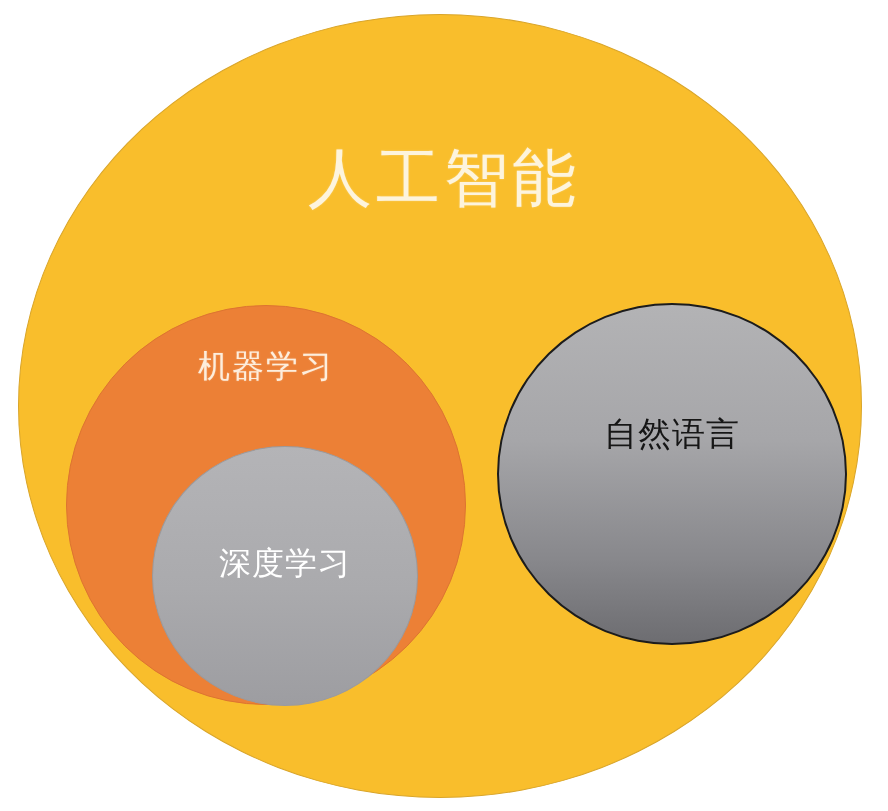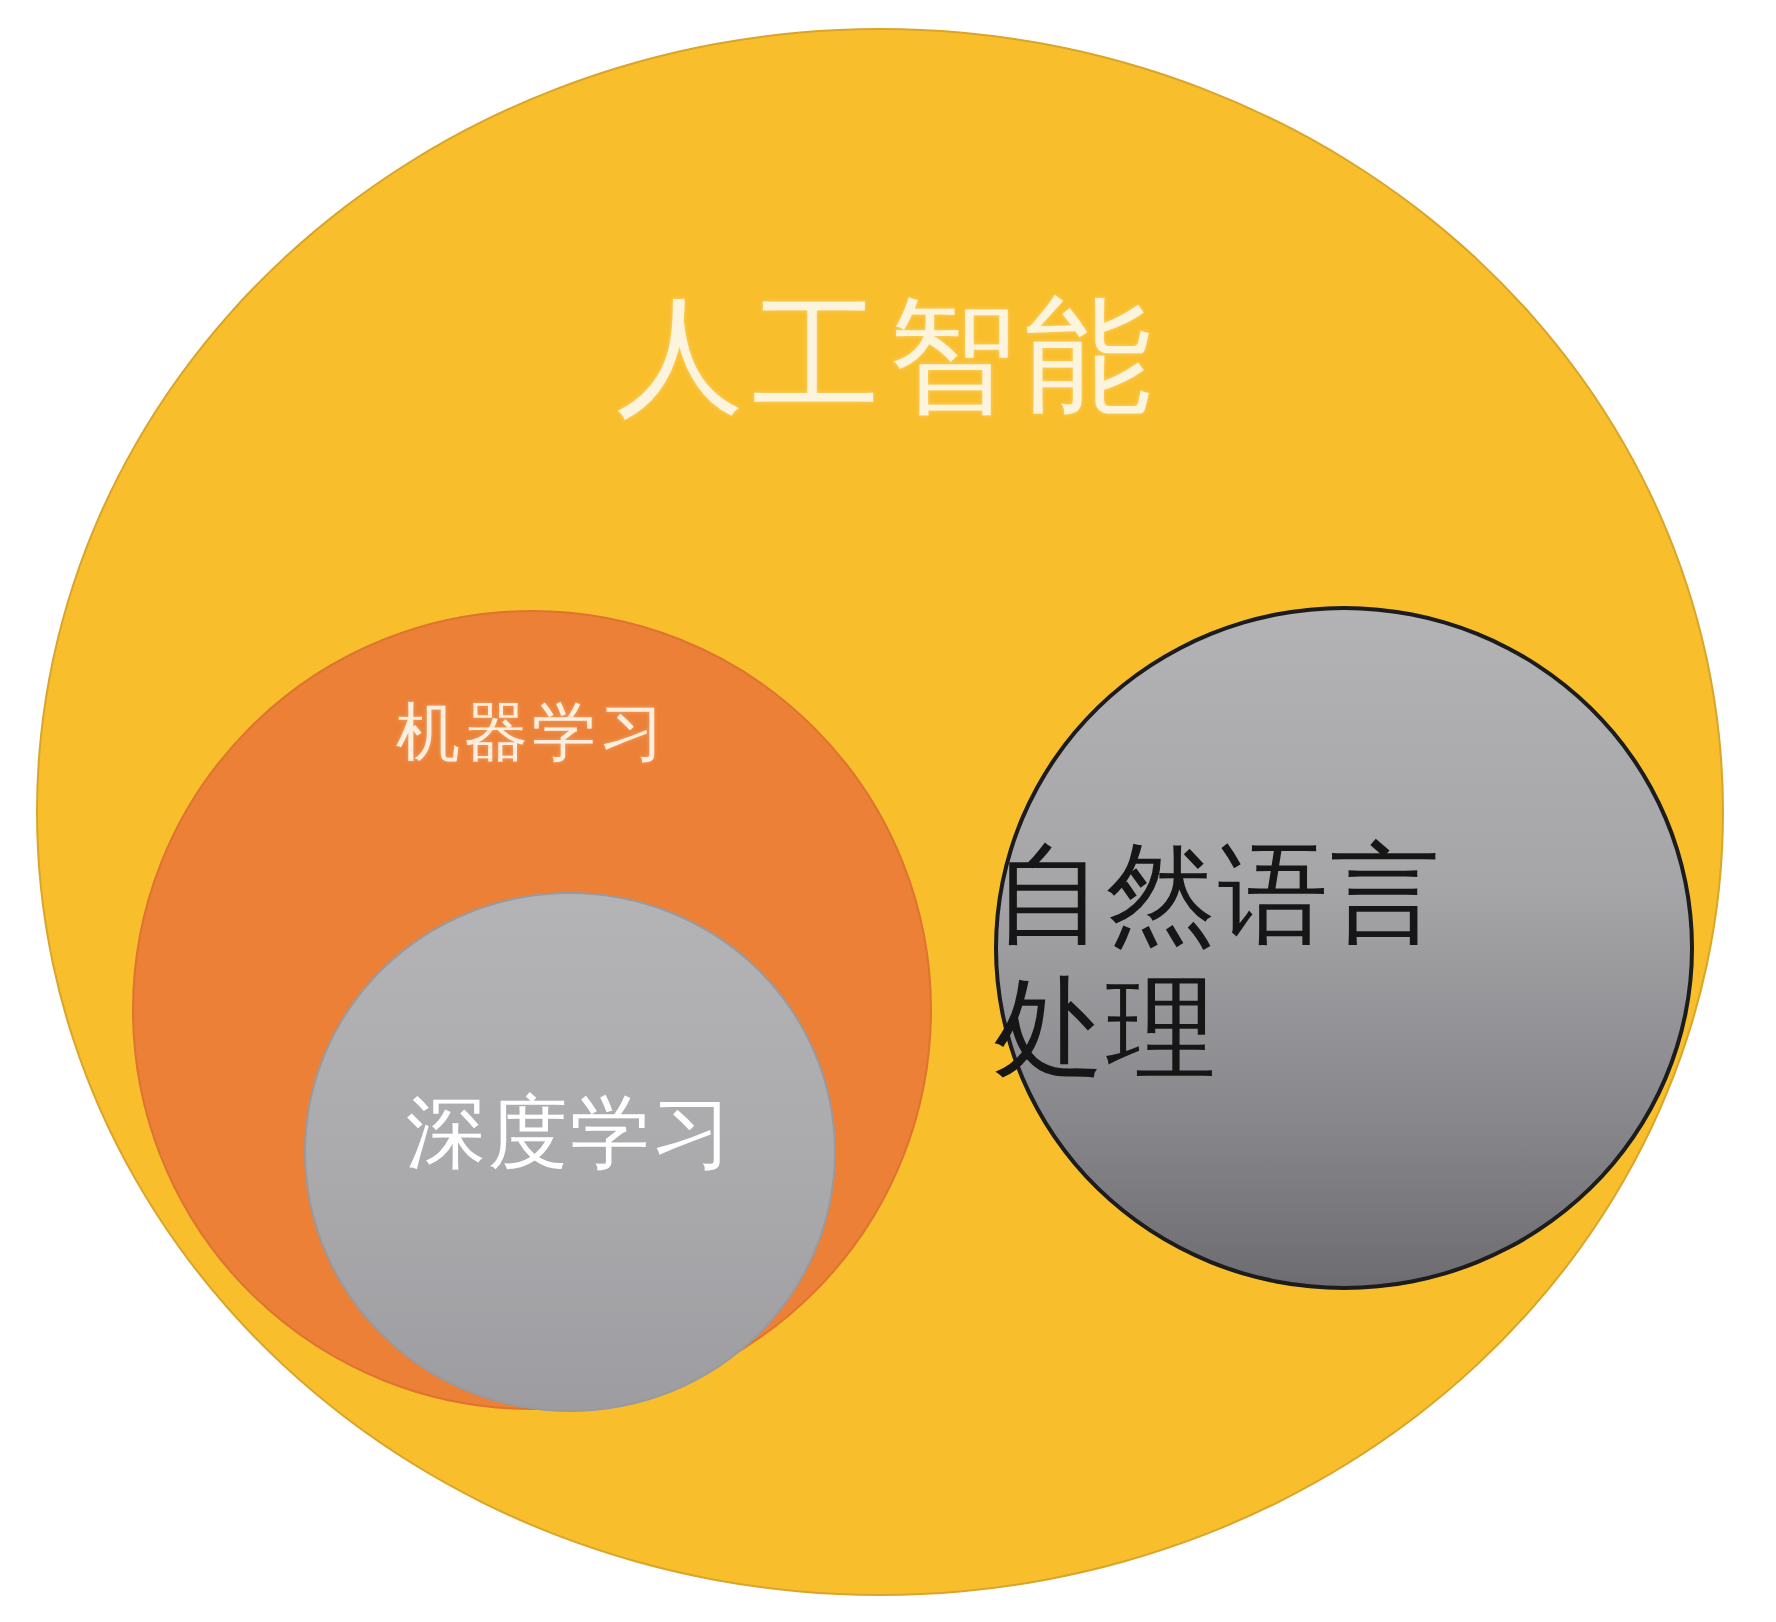--- a/index.html
+++ b/index.html
@@ -90,21 +90,21 @@
     border: 1px solid #9a9a9e;
   }
 
   #label-dl {
     position: absolute;
     left: 152px;
     top: 547px;
     width: 266px;
     text-align: center;
     color: #ffffff;
-    font-size: 40px;
+    font-size: 32px;
     line-height: 1.0;
     letter-spacing: 1px;
     font-weight: 400;
     user-select: none;
   }
 
   
   #circle-nlp {
     left: 497px;
     top: 303px;
@@ -112,23 +112,23 @@
     height: 342px;
     background: linear-gradient(to bottom, #b3b3b5 0%, #a6a6a9 40%, #88888c 75%, #6d6d71 100%);
     border: 2px solid #1c1c1c;
   }
 
   #label-nlp {
     position: absolute;
     left: 497px;
     top: 414px;
     width: 350px;
-    text-align: left;
+    text-align: center;
     color: #161616;
-    font-size: 55px;
+    font-size: 33px;
     line-height: 1.22;
     letter-spacing: 1px;
     font-weight: 400;
     user-select: none;
   }
   #label-nlp .line {
     display: block;
   }
 
   
@@ -153,21 +153,20 @@
   <div id="label-ai">人工智能</div>
 
   <div id="circle-ml" class="circle"></div>
 
   <div id="label-ml">机器学习</div>
 
   <div id="circle-nlp" class="circle"></div>
 
   <div id="label-nlp">
     <span class="line">自然语言</span>
-    <span class="line">处理</span>
   </div>
 
   <div id="circle-dl" class="circle"></div>
 
   <div id="label-dl">深度学习</div>
 
 
 </div>
 
 </body></html>

